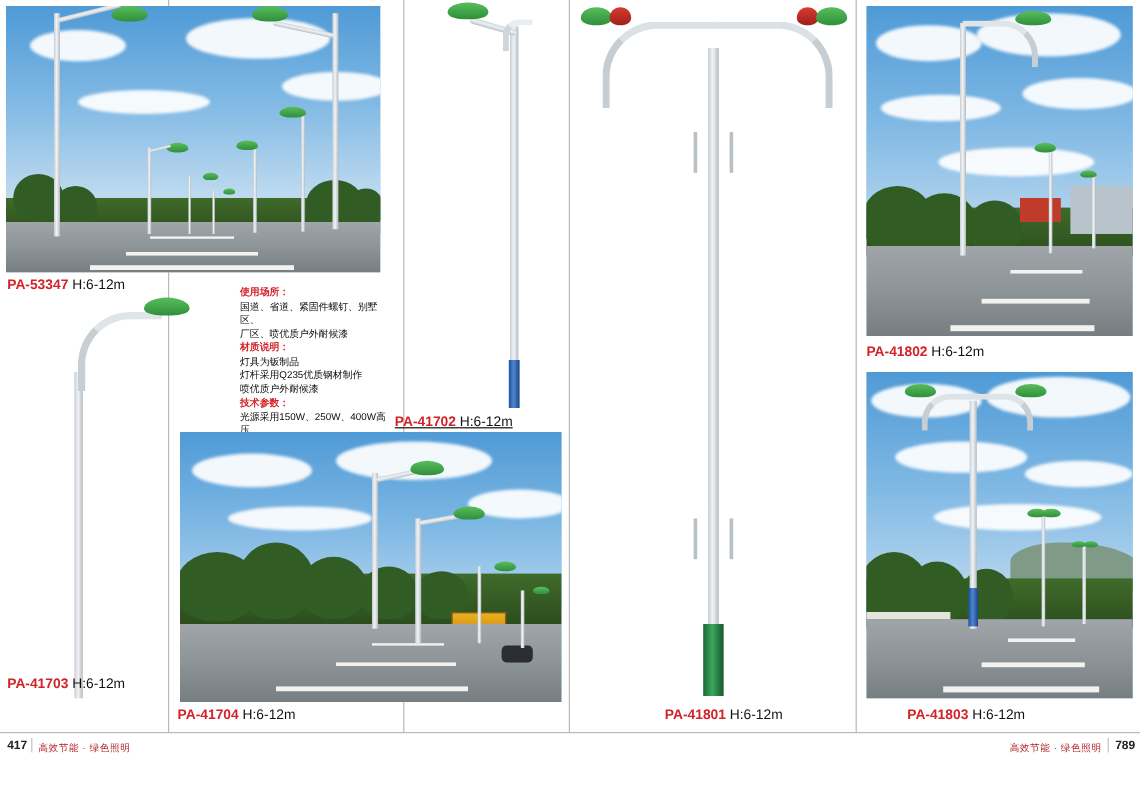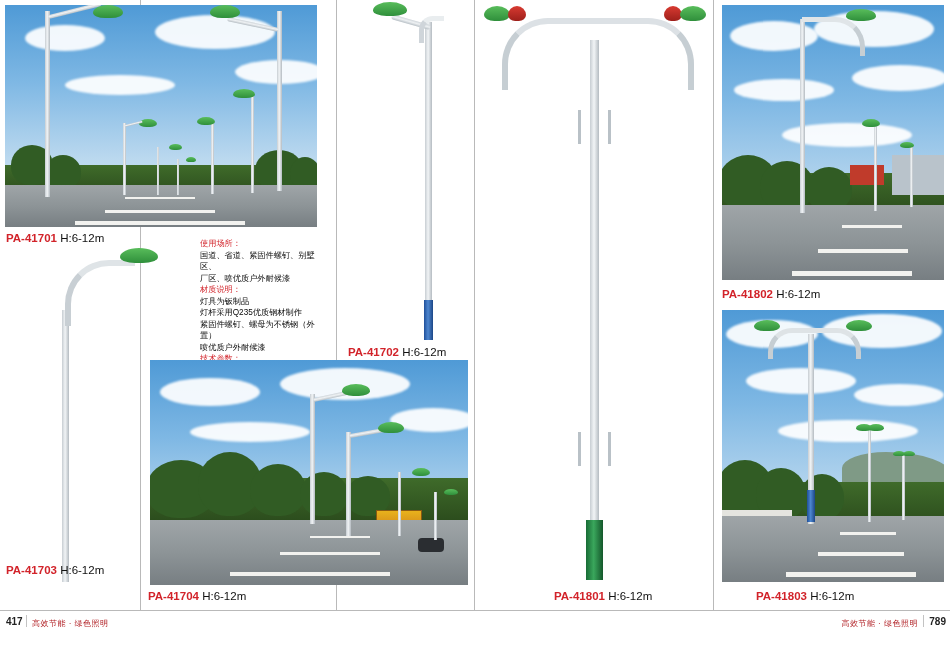--- a/index.html
+++ b/index.html
@@ -113,21 +113,21 @@
   
   .spec {
     position: absolute;
     font-size: 8.2px;
     line-height: 11.5px;
     color: #0a0a0a;
     width: 128px;
   }
   .spec .hd {
     color: #d2232a;
-    font-weight: normal;
+    font-weight: bold;
   }
   
   .footer-num {
     position: absolute;
     font-size: 10px;
     color: #222;
     font-weight: bold;
   }
   .footer-txt {
     position: absolute;
@@ -183,48 +183,47 @@
     <div class="lamp-pole" style="left:152px;top:142px;width:2px;height:48px;"></div>
     <div class="lamp-head-green" style="left:164px;top:139px;width:13px;height:6px;"></div>
     <div class="lamp-pole" style="left:172px;top:154px;width:2px;height:36px;"></div>
     <div class="lamp-head-green" style="left:181px;top:152px;width:10px;height:5px;"></div>
     <div class="lamp-pole" style="left:206px;top:115px;width:2.5px;height:74px;"></div>
     <div class="lamp-head-green" style="left:192px;top:112px;width:18px;height:8px;"></div>
     <div class="lamp-pole" style="left:246px;top:88px;width:3px;height:100px;"></div>
     <div class="lamp-head-green" style="left:228px;top:84px;width:22px;height:9px;"></div>
   </div>
   <div class="caption" style="left:6px; top:232px;">
-    <span class="code">PA-41701</span>
+    <span class="code">PA-53347</span>
     <span>H:6-12m</span>
   </div>
 
   <div class="spec" style="left:200px; top:238px;">
     <div class="hd">使用场所：</div>
     <div>国道、省道、紧固件螺钉、别墅区、</div>
     <div>厂区、喷优质户外耐候漆</div>
     <div class="hd">材质说明：</div>
     <div>灯具为钣制品</div>
     <div>灯杆采用Q235优质钢材制作</div>
-    <div>紧固件螺钉、螺母为不锈钢（外置）</div>
     <div>喷优质户外耐候漆</div>
     <div class="hd">技术参数：</div>
     <div>光源采用150W、250W、400W高压</div>
     <div>钠灯或LED光源</div>
     <div>灯具防护等级：IP55</div>
     <div>基础由本厂提供图纸制作</div>
   </div>
 
   <div style="position:absolute; left:345px; top:0px; width:120px; height:340px;">
     <div class="lamp-pole" style="left:80px;top:22px;width:7px;height:300px;"></div>
     <div class="lamp-arm" style="left:46px;top:14px;width:40px;height:5px;border-radius:3px;transform:rotate(16deg);"></div>
     <div style="position:absolute;left:74px;top:16px;width:20px;height:22px;border-left:5px solid #cfd5da;border-top:5px solid #e9edef;border-radius:14px 0 0 0;"></div>
     <div class="lamp-head-green" style="left:28px;top:2px;width:34px;height:14px;"></div>
     <div class="base-blue" style="left:79px;top:300px;width:9px;height:40px;"></div>
   </div>
-  <div class="caption" style="left:348px; top:346px;">
+  <div class="caption" style="left:329px; top:346px;text-decoration:underline;">
     <span class="code">PA-41702</span>
     <span>H:6-12m</span>
   </div>
 
   <div style="position:absolute; left:10px; top:238px; width:170px; height:345px;">
     <div class="lamp-pole" style="left:52px;top:72px;width:7px;height:272px;"></div>
     <div style="position:absolute;left:55px;top:22px;width:64px;height:60px;border-top:6px solid #dfe4e7;border-right:6px solid #c8cfd4;border-radius:0 44px 0 0;transform:scaleX(-1);"></div>
     <div class="lamp-head-green" style="left:110px;top:10px;width:38px;height:15px;"></div>
   </div>
   <div class="caption" style="left:6px; top:564px;">

